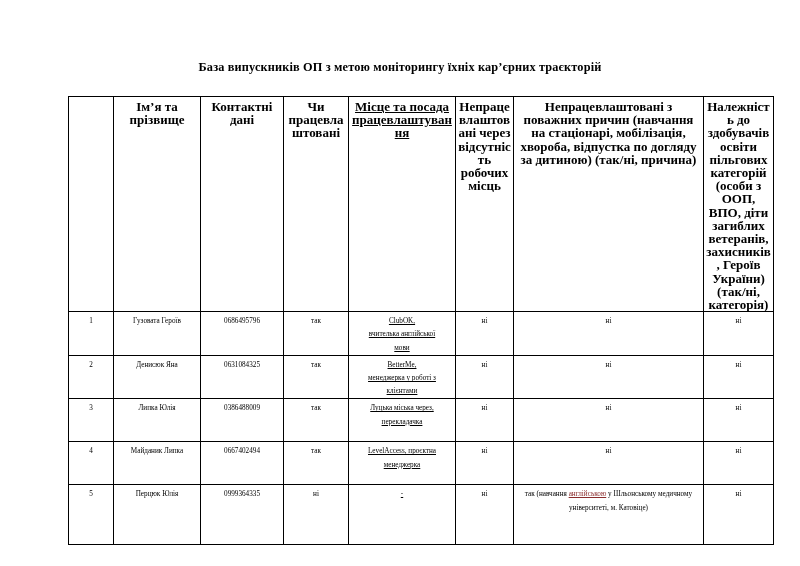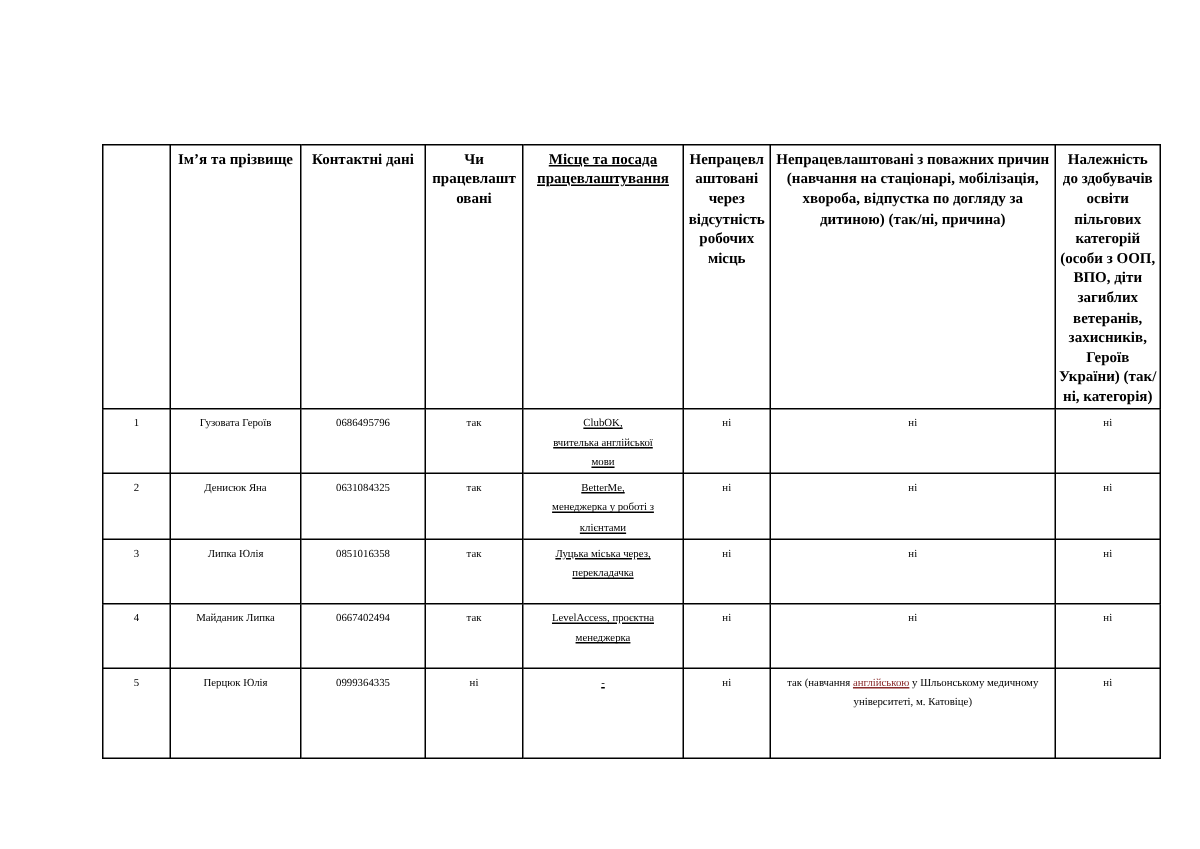--- a/index.html
+++ b/index.html
@@ -48,21 +48,21 @@
     vertical-align: top;
     text-align: center;
     font-size: 7.2px;
     line-height: 13.2px;
     padding: 3px 2px 0 2px;
     word-wrap: break-word;
     overflow-wrap: anywhere;
   }
   tr.header-row td {
     font-weight: bold;
-    font-size: 10px;
+    font-size: 13px;
     height: 137px;
   }
   tr.data-row td {
     height: 39px;
     font-weight: normal;
   }
   tr.data-row.tall td {
     height: 56px;
   }
   
@@ -79,20 +79,21 @@
   .link-word {
     text-decoration: underline;
     color: #8a2b2b;
   }
 </style>
 </head>
 <body>
 
 <div class="page">
 
+  <div class="doc-title">База випускників ОП з метою моніторингу їхніх кар’єрних траєкторій</div>
 
   <div class="table-wrap">
     <table class="grid">
       <tbody>
 
         <tr class="header-row">
           <td class="c0"></td>
           <td class="c1">Ім’я та прізвище</td>
           <td class="c2">Контактні дані</td>
           <td class="c3">Чи працевлаштовані</td>
@@ -126,21 +127,21 @@
               <span class="cell-line">менеджерка у роботі з</span>
               <span class="cell-line">клієнтами</span>
             </td>
             <td class="c5">ні</td>
             <td class="c6">ні</td>
             <td class="c7">ні</td>
           </tr>
           <tr class="data-row">
             <td class="c0">3</td>
             <td class="c1">Липка Юлія</td>
-            <td class="c2">0851016358</td>
+            <td class="c2">0386488009</td>
             <td class="c3">так</td>
             <td class="c4">
               <span class="cell-line">Луцька міська через,</span>
               <span class="cell-line">перекладачка</span>
             </td>
             <td class="c5">ні</td>
             <td class="c6">ні</td>
             <td class="c7">ні</td>
           </tr>
           <tr class="data-row">

